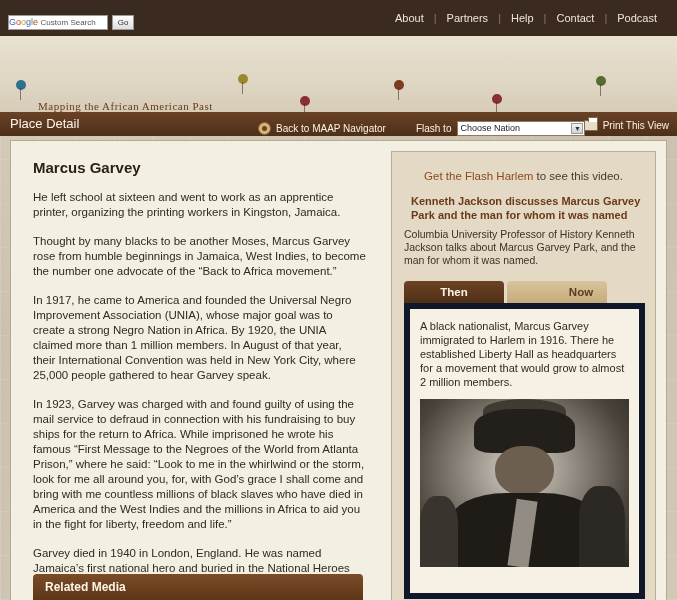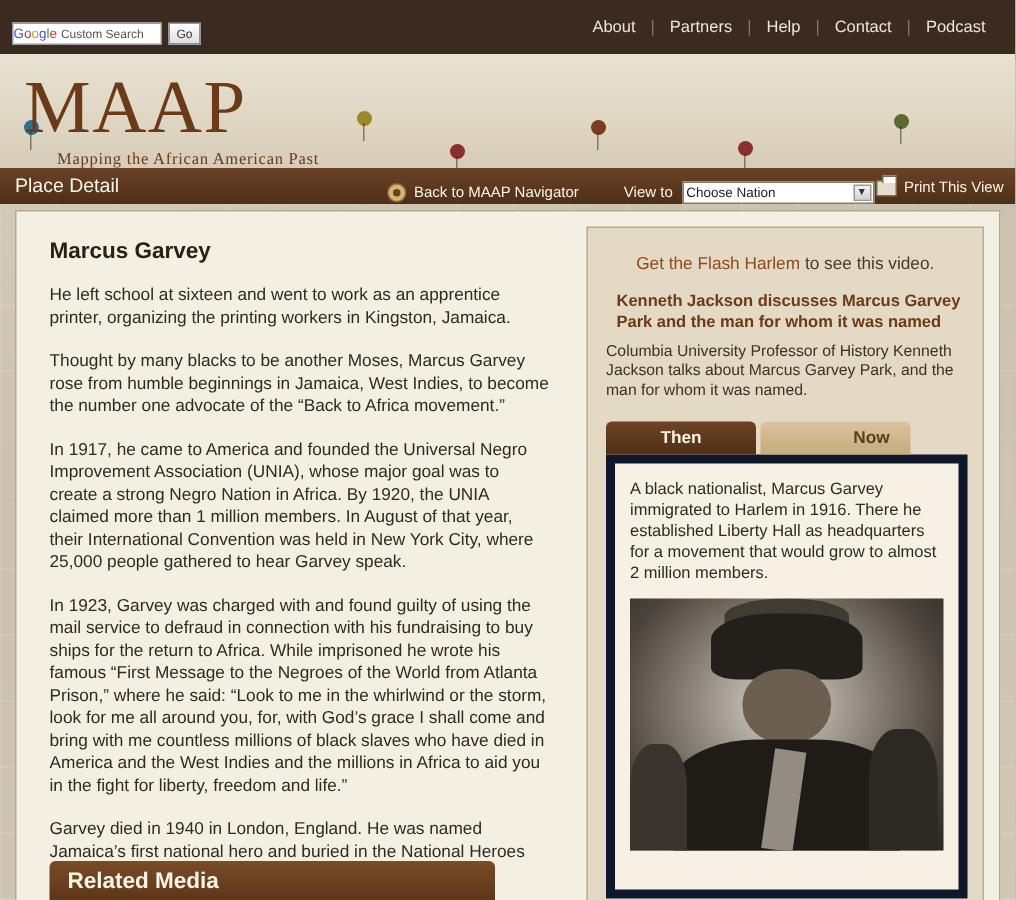--- a/index.html
+++ b/index.html
@@ -159,24 +159,24 @@
   h1.person {
     margin: 4px 0 14px 0;
     font-size: 15px; color: #2b2015; font-weight: bold;
   }
   .bio p {
     margin: 0 0 14px 0;
     font-size: 11.5px; line-height: 15px; color: #2f2a22;
   }
   .related {
     position: absolute; left: 22px; bottom: 0;
-    width: 297px; height: 26px;
+    width: 330px; height: 26px;
     background: linear-gradient(#7a4c28,#5d3618);
     border-radius: 4px 4px 0 0;
-    color: #fdf4e6; font-size: 15px; font-weight: bold;
+    color: #fdf4e6; font-size: 12px; font-weight: bold;
     display: flex; align-items: center; padding-left: 12px;
   }
 
   
   .right-col {
     position: absolute; right: 10px; top: 10px;
     width: 265px; height: 450px;
     background: #e3d9c4;
     border: 1px solid #b9ad92;
   }
@@ -301,32 +301,31 @@
   </div>
 
   <div class="headband">
     <div class="headband-bg"></div>
     <div class="pin" style="left:16px;top:44px;background:#2f6f8f;"></div>
     <div class="pin" style="left:238px;top:38px;background:#9c8a2a;"></div>
     <div class="pin" style="left:300px;top:60px;background:#8a2f2f;"></div>
     <div class="pin" style="left:394px;top:44px;background:#7a3b1f;"></div>
     <div class="pin" style="left:492px;top:58px;background:#8a2f2f;"></div>
     <div class="pin" style="left:596px;top:40px;background:#5a6b2f;"></div>
-    <div class="logo">MAAP</div>
     <div class="logo-sub">Mapping the African American Past</div>
 
   </div>
 
   <div class="titlebar">
     <div class="pt">Place Detail</div>
   </div>
   <div class="subbar">
     <span class="nav-ico"></span>
     <a class="backlink">Back to MAAP Navigator</a>
-    <span class="jump-label">View to</span>
+    <span class="jump-label">Flash to</span>
     <div class="jump-select">
       <span>Choose Nation</span>
       <span class="arrow">▼</span>
     </div>
     <div class="printview">
       <span class="printer"></span>
       <span>Print This View</span>
     </div>
   </div>
 

